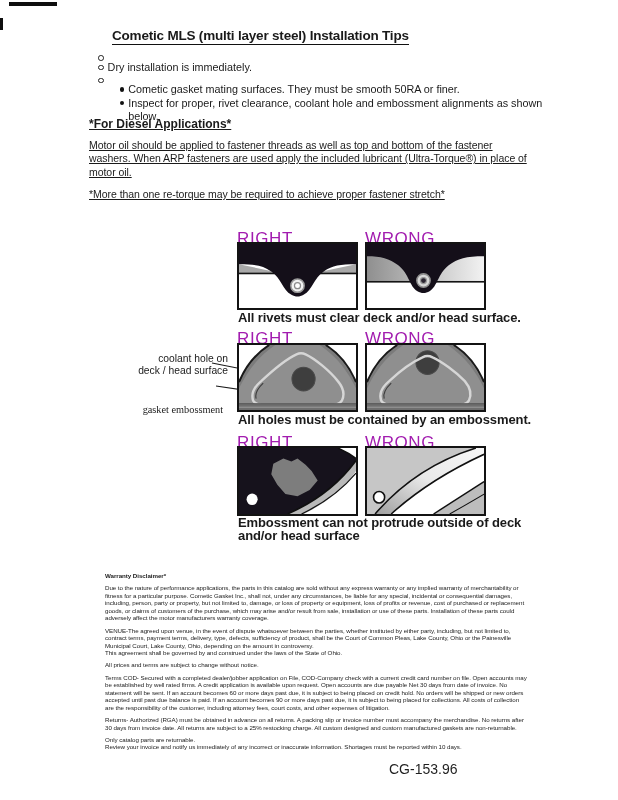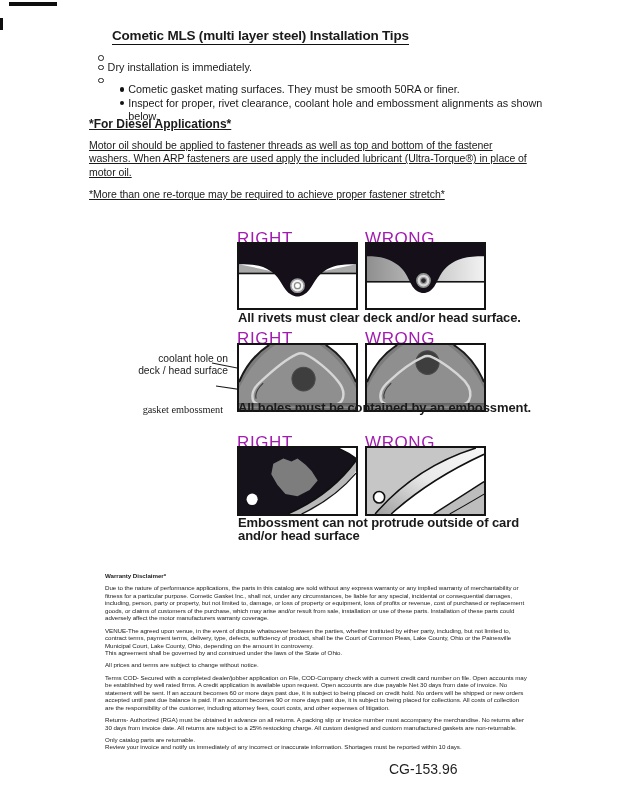--- a/index.html
+++ b/index.html
@@ -156,21 +156,21 @@
         <path d="M30,0 C14,10 6,22 0,36" fill="none" stroke="#1a1a1a" stroke-width="2"></path>
         <path d="M86,0 C102,10 110,22 116,36" fill="none" stroke="#1a1a1a" stroke-width="2"></path>
         <circle cx="60" cy="17" r="11.5" fill="#3e3e3e" stroke="#4a4a4a" stroke-width="1"></circle>
         <path d="M14,54 C12,47 14,42 22,35 C34,24 46,16 55,12 C58,10.5 62,10.5 65,12 C74,16 88,26 97,35 C103,42 104,48 101,54 C99,57.5 95,58 87,58 L28,58 C20,58 16,57.5 14,54 Z" fill="none" stroke="#d6d6d6" stroke-width="2.4"></path>
         <path d="M17,52 C15.5,47 17.5,43 24,37" fill="none" stroke="#3c3c3c" stroke-width="1.1"></path>
         <rect x="0" y="57" width="116" height="6" fill="#6e6e6e"></rect>
         <rect x="0" y="56.4" width="116" height="1" fill="#565656"></rect>
         <rect x="0" y="59.8" width="116" height="1" fill="#9b9b9b"></rect>
       </svg>
     </div>
-    <div class="caption" style="top:174px;">All holes must be contained by an embossment.</div>
+    <div class="caption" style="top:186px;">All holes must be contained by an embossment.</div>
 
     <div class="dlabel" style="left:237px;top:205px;">RIGHT</div>
     <div class="dlabel" style="left:365px;top:205px;">WRONG</div>
 
     <div class="panel" style="left:237px;top:218px;height:70px;">
       <svg viewBox="0 0 116 63" preserveAspectRatio="none">
         <rect x="0" y="0" width="116" height="63" fill="#16121c"></rect>
         <path d="M116,20 C102,38 84,52 58,63 L116,63 Z" fill="#ffffff"></path>
         <path d="M116,12 C100,33 79,50 48,63 L64,63 C90,51 105,37 116,22 Z" fill="#b9b9b9"></path>
         <path d="M116,12 C100,33 79,50 48,63" fill="none" stroke="#101010" stroke-width="1.6"></path>
@@ -194,21 +194,21 @@
         <path d="M0,0 L108,0 C68,12 34,34 8,63 L0,63 Z" fill="#c6c6c6"></path>
         <path d="M108,0 L116,0 L116,6 C80,22 48,42 24,63 L8,63 C34,34 68,12 108,0 Z" fill="url(#g3)"></path>
         <path d="M108,0 C68,12 34,34 8,63" fill="none" stroke="#101010" stroke-width="1.5"></path>
         <path d="M116,6 C80,22 48,42 24,63" fill="none" stroke="#101010" stroke-width="1.5"></path>
         <path d="M116,32 C98,43 82,53 66,63 L116,63 Z" fill="#bdbdbd"></path>
         <path d="M116,32 C98,43 82,53 66,63" fill="none" stroke="#101010" stroke-width="1.4"></path>
         <path d="M116,44 C102,52 92,57.5 82,63" fill="none" stroke="#101010" stroke-width="1"></path>
         <circle cx="12" cy="47" r="5.5" fill="#ffffff" stroke="#101010" stroke-width="1.6"></circle>
       </svg>
     </div>
-    <div class="caption" style="top:289px;">Embossment can not protrude outside of card
+    <div class="caption" style="top:289px;">Embossment can not protrude outside of deck
 and/or head surface</div>
   </div>
 
   <div class="warranty">
     <p class="warranty-h">Warranty Disclaimer*</p>
     <p>Due to the nature of performance applications, the parts in this catalog are sold without any express warranty or any implied warranty of merchantability or fitness for a particular purpose.  Cometic Gasket Inc., shall not, under any circumstances, be liable for any special, incidental or consequential damages, including, person, party or property, but not limited to, damage, or loss of property or equipment, loss of profits or revenue, cost of purchased or replacement goods, or claims of customers of the purchase, which may arise and/or result from sale, installation or use of these parts.  Installation of these parts could adversely affect the motor manufacturers warranty coverage.</p>
     <p>VENUE-The agreed upon venue, in the event of dispute whatsoever between the parties, whether instituted by either party, including, but not limited to, contract terms, payment terms, delivery, type, defects, sufficiency of product, shall be the Court of Common Pleas, Lake County, Ohio or the Painesville Municipal Court, Lake County, Ohio, depending on the amount in controversy.
 This agreement shall be governed by and construed under the laws of the State of Ohio.</p>
     <p>All prices and terms are subject to change without notice.</p>
     <p>Terms COD- Secured with a completed dealer/jobber application on File, COD-Company check with a current credit card number on file.  Open accounts may be established by well rated firms.  A credit application is available upon request.  Open accounts are due payable Net 30 days from date of invoice.  No statement will be sent.  If an account becomes 60 or more days past due, it is subject to being placed on credit hold.  No orders will be shipped or new orders accepted until past due balance is paid.  If an account becomes 90 or more days past due, it is subject to being placed for collections.  All costs of collection are the responsibility of the customer, including attorney fees, court costs, and other expenses of litigation.</p>

